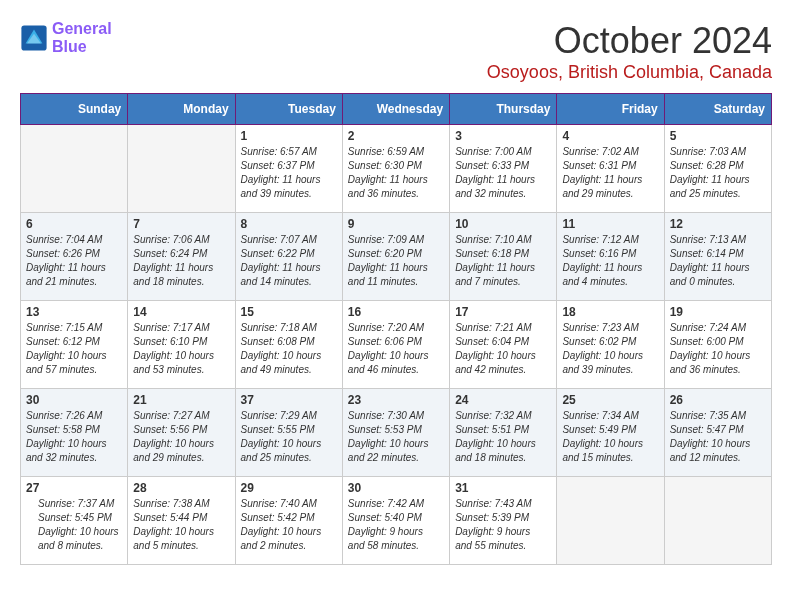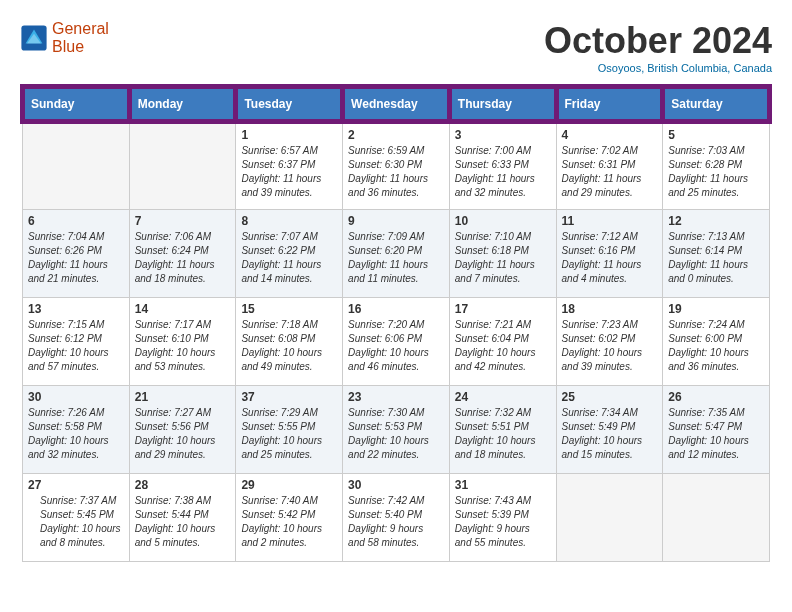--- a/index.html
+++ b/index.html
@@ -16,57 +16,57 @@
       align-items: flex-start;
       margin-bottom: 10px;
     }
     .logo {
       display: flex;
       align-items: center;
       gap: 4px;
     }
     .logo-text {
       font-size: 16px;
-      font-weight: normal;
-      color: #c2410c;
+      font-weight: bold;
+      color: #8b5cf6;
       line-height: 1.1;
     }
     .logo-text span {
       display: block;
     }
     .logo-icon {
       width: 28px;
       height: 28px;
     }
     .title-block {
       text-align: right;
     }
     .month-title {
       font-size: 36px;
-      font-weight: bold;
+      font-weight: normal;
       color: #333;
     }
     .location {
-      font-size: 11px;
-      color: #0369a1;
+      font-size: 18px;
+      color: #b91c1c;
       margin-left: 36px;
     }
     table {
       width: 100%;
       border-collapse: collapse;
       table-layout: fixed;
     }
     thead th {
       background-color: #3d7bbf;
       color: #fff;
       font-size: 12px;
       font-weight: bold;
       padding: 8px 6px;
-      text-align: left;
-      border: 5px solid #701a75;
+      text-align: right;
+      border: 1px solid #701a75;
     }
     tbody td {
       vertical-align: top;
       border: 1px solid #ccc;
       padding: 4px 5px;
       font-size: 10px;
       color: #333;
       min-height: 80px;
       height: 88px;
     }

